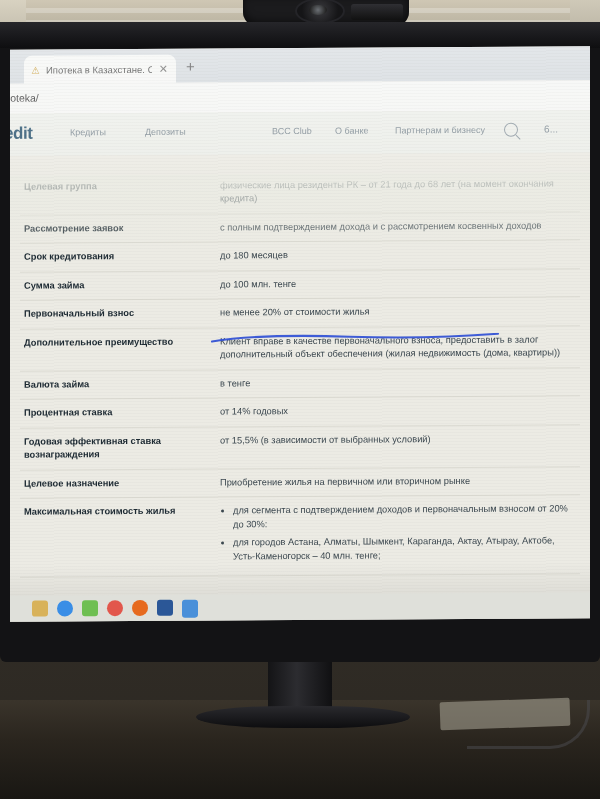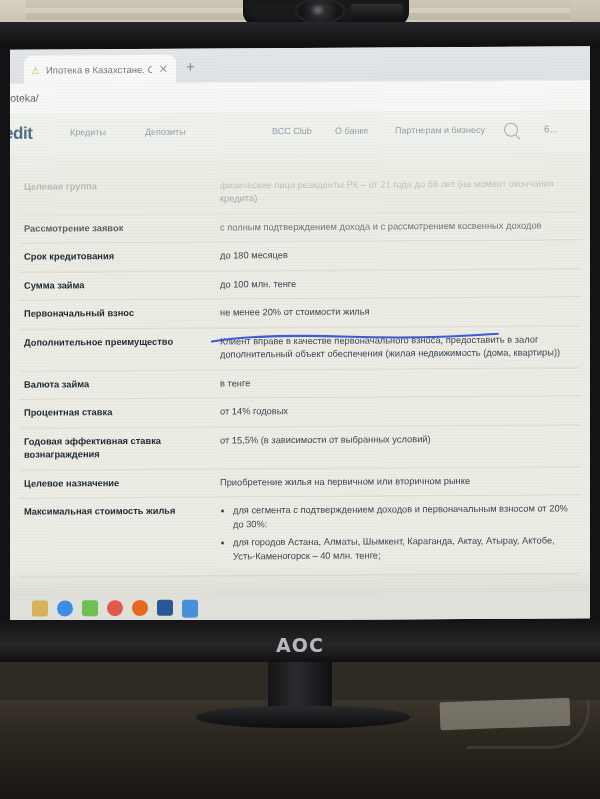--- a/index.html
+++ b/index.html
@@ -427,24 +427,20 @@
         <div class="tb-icon" style="background:#3a8ee6;border-radius:50%"></div>
         <div class="tb-icon" style="background:#6fbf52"></div>
         <div class="tb-icon" style="background:#e2574c;border-radius:50%"></div>
         <div class="tb-icon" style="background:#e66a1e;border-radius:50%"></div>
         <div class="tb-icon" style="background:#2b5797"></div>
         <div class="tb-icon" style="background:#4a90d9;border-radius:3px;box-shadow:0 2px 0 #4a90d9"></div>
       </div>
 
     </div>
 
-    <div class="bezel-bottom">
-      <div class="aoc-logo">AOC</div>
-      <div class="power-led"></div>
-    </div>
   </div>
 
   <div class="desk"></div>
   <div class="stand-neck"></div>
   <div class="stand-base"></div>
   <div class="desk-paper"></div>
   <div class="cable"></div>
 
 </div>
 

